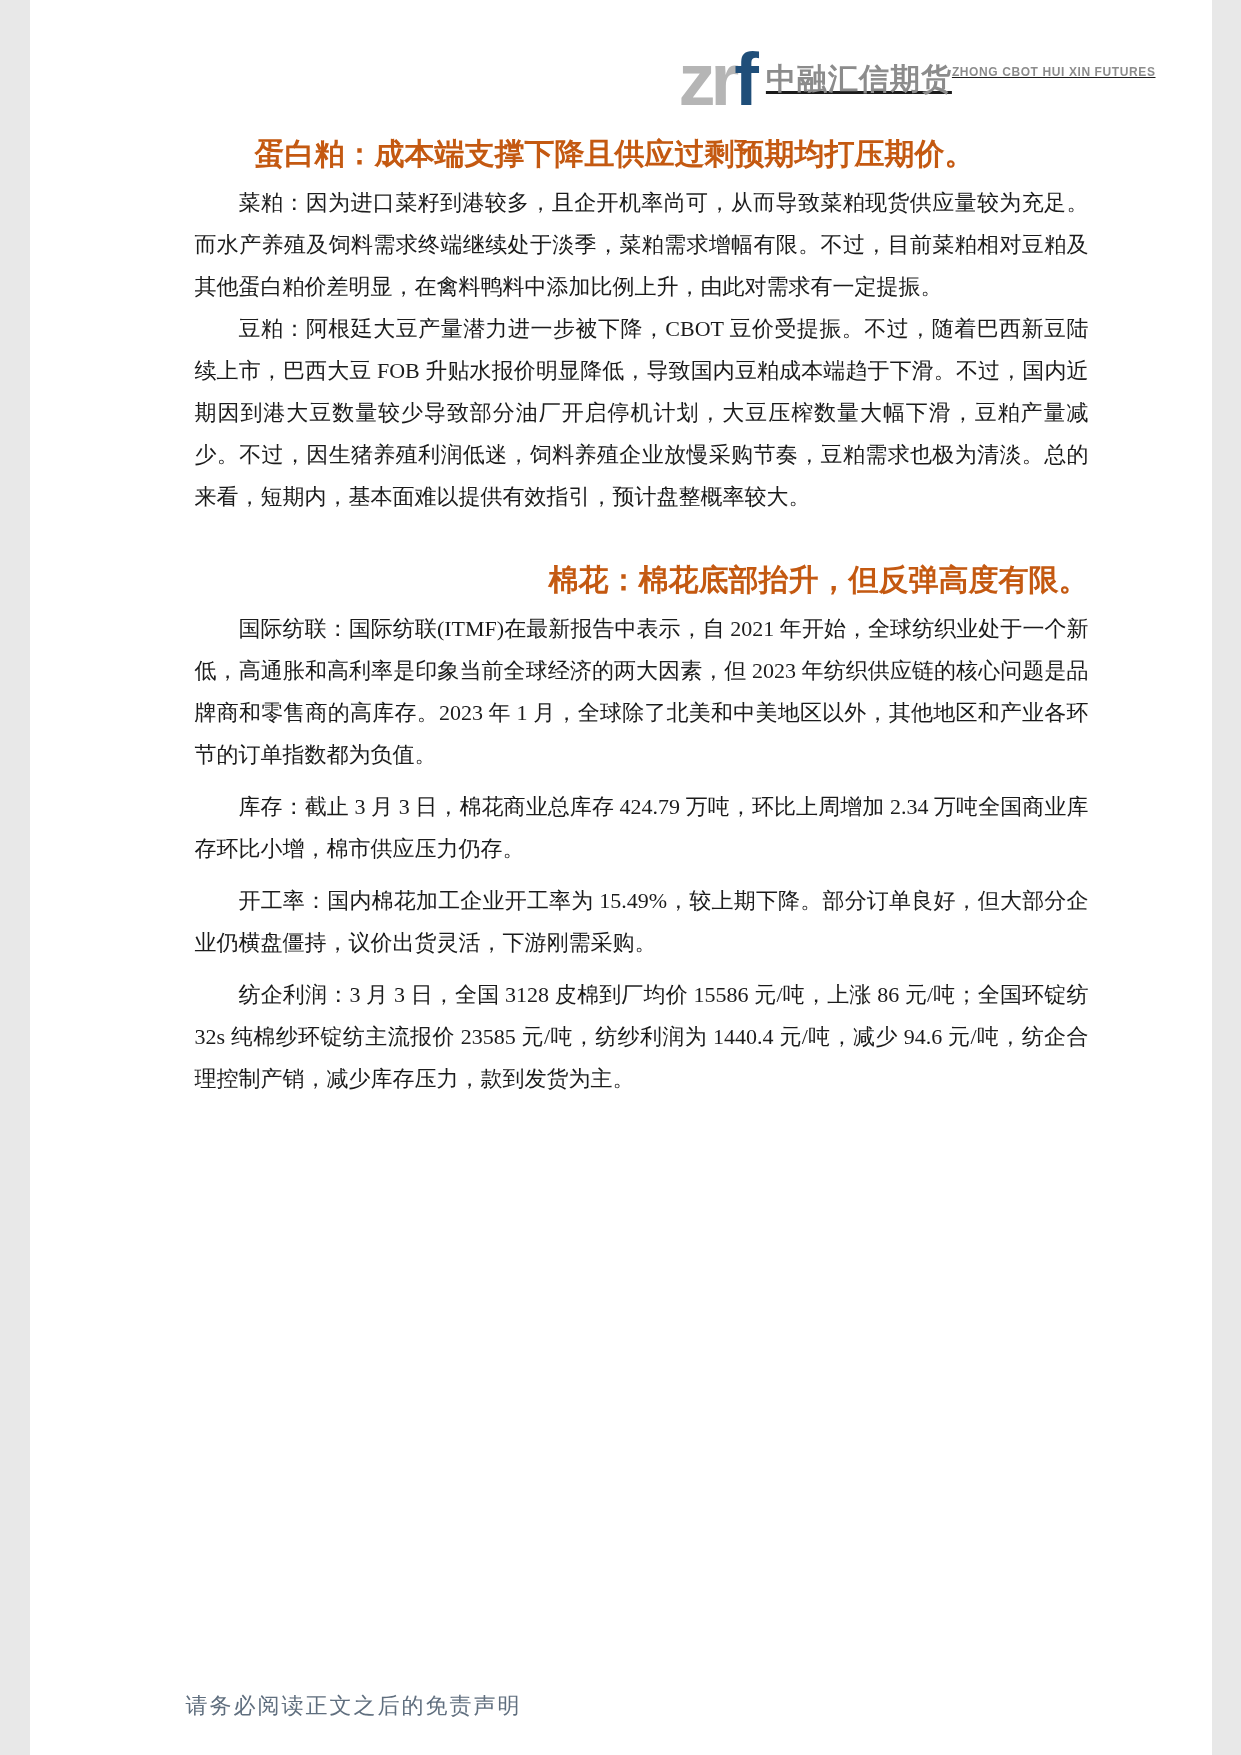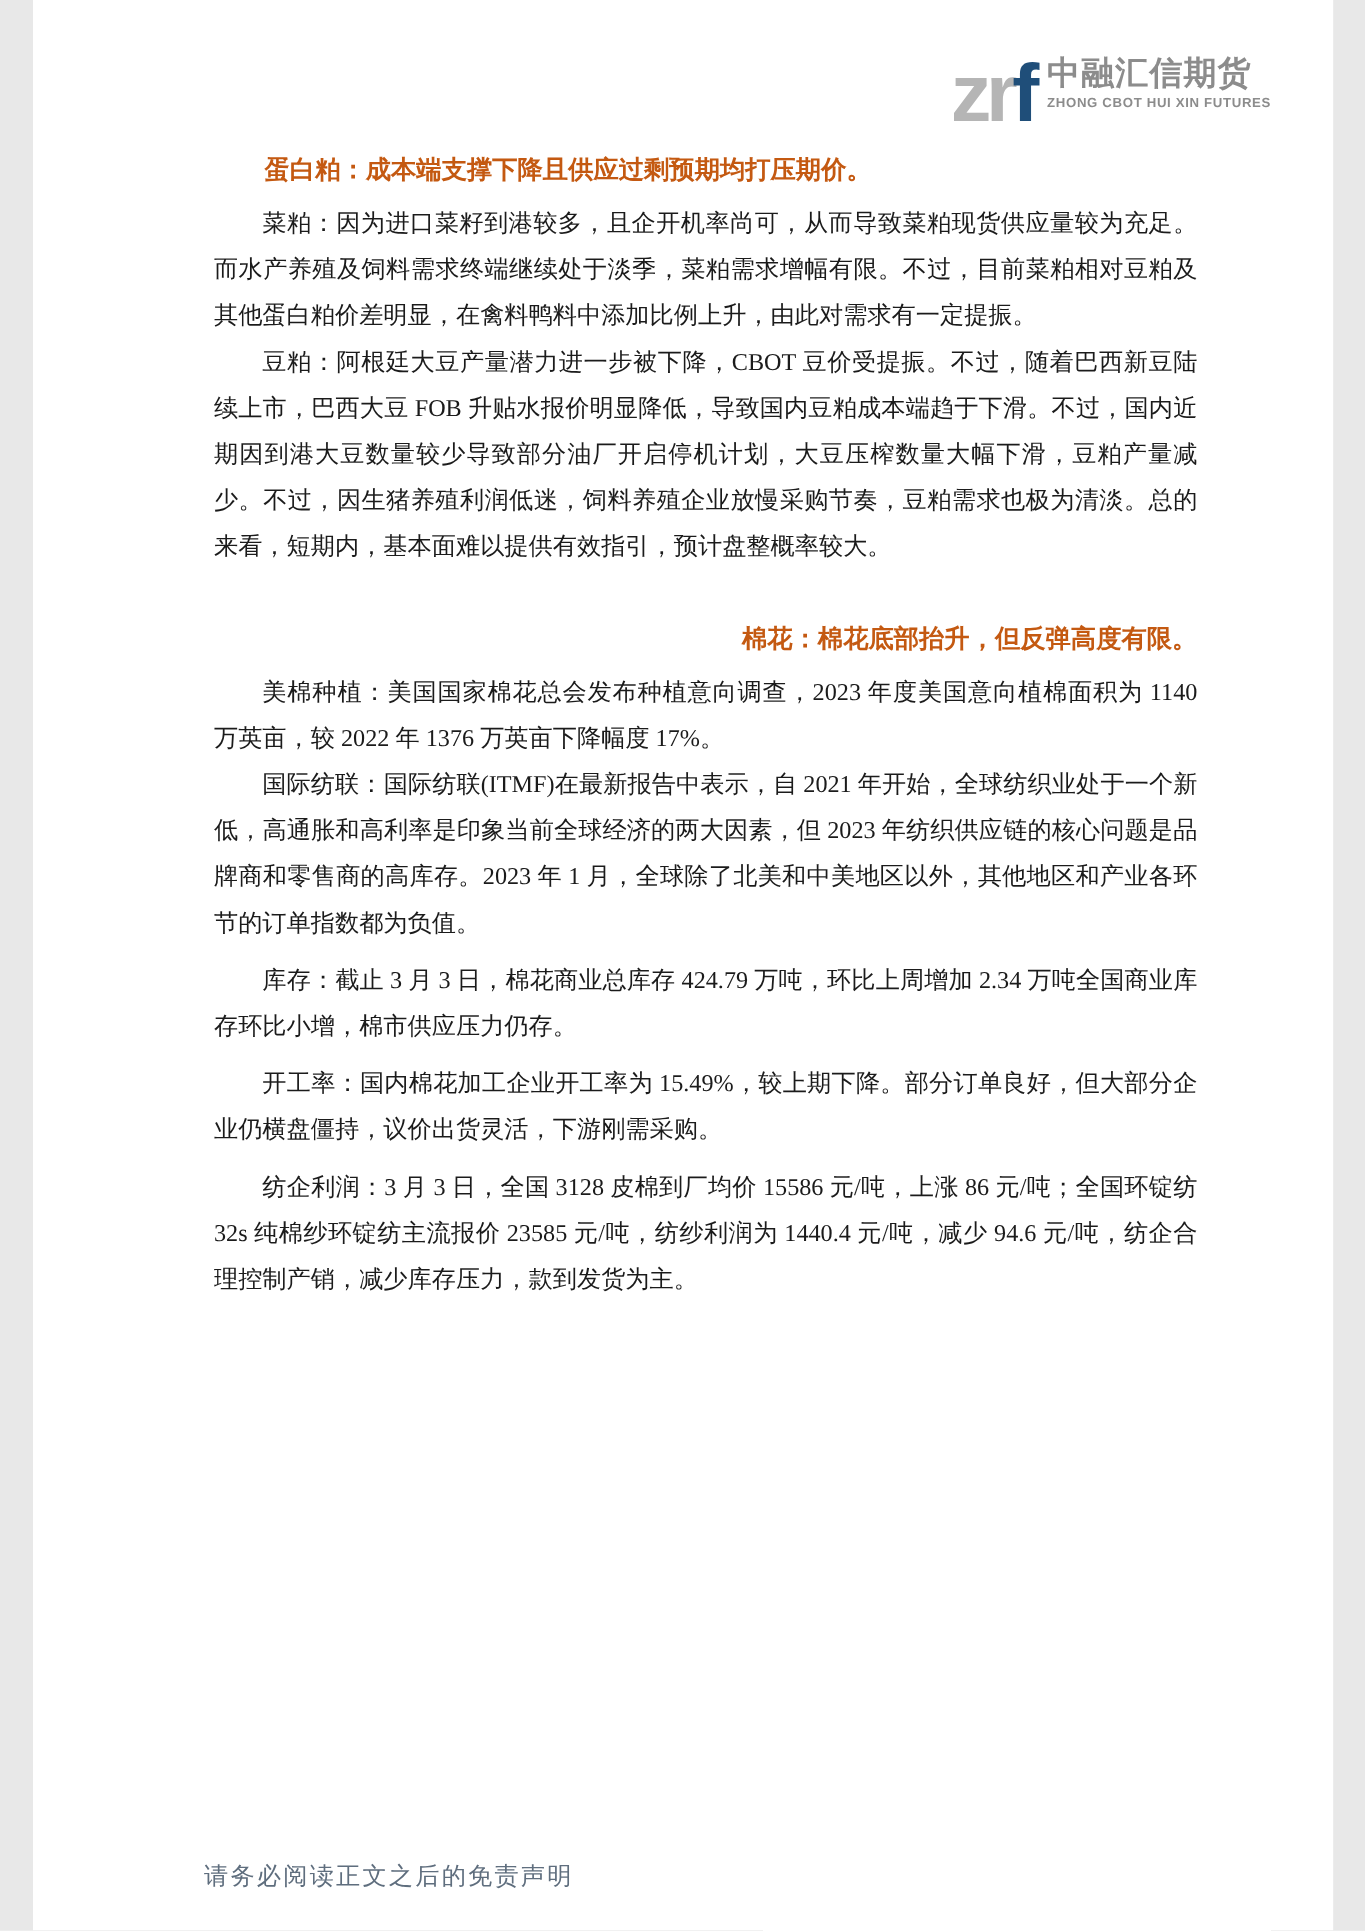--- a/index.html
+++ b/index.html
@@ -28,23 +28,24 @@
     font-family: "Liberation Sans", sans-serif;
     font-weight: bold;
     font-size: 74px;
     line-height: 0.82;
     letter-spacing: -5px;
   }
   .logo-mark .lz, .logo-mark .lr { color: var(--logo-gray, #b5b5b5); }
   .logo-mark .lf { color: var(--logo-navy, #1f4e79); }
   .logo-names {
     display: flex;
-    flex-direction: column;
+    flex-direction: row;
     align-items: flex-start;
     margin-bottom: 16px;
+    text-decoration: underline;
   }
   .logo-cn {
     font-family: "Liberation Sans", sans-serif;
     font-weight: bold;
     font-size: 30px;
     line-height: 1.1;
     letter-spacing: 1px;
     color: var(--logo-name-gray, #8c8c8c);
   }
   .logo-en {
@@ -59,21 +60,21 @@
   
   .content {
     position: absolute;
     left: 165px;
     top: 138px;
     width: 894px;
   }
   .sec-heading {
     font-family: "Liberation Sans", "DejaVu Sans", sans-serif;
     font-weight: bold;
-    font-size: 23px;
+    font-size: 30px;
     line-height: 32px;
     color: var(--heading-orange, #c45911);
     margin: 0 0 12px 0;
     text-indent: 2em;
   }
   .sec-heading.second { margin-top: 46px; text-align: right; }
   .body-para {
     font-size: 22px;
     line-height: 42px;
     text-align: justify;
@@ -114,21 +115,20 @@
 
     <h2 class="sec-heading">蛋白粕：成本端支撑下降且供应过剩预期均打压期价。</h2>
 
     <p class="body-para">菜粕：因为进口菜籽到港较多，且企开机率尚可，从而导致菜粕现货供应量较为充足。而水产养殖及饲料需求终端继续处于淡季，菜粕需求增幅有限。不过，目前菜粕相对豆粕及其他蛋白粕价差明显，在禽料鸭料中添加比例上升，由此对需求有一定提振。</p>
 
     <p class="body-para">豆粕：阿根廷大豆产量潜力进一步被下降，CBOT 豆价受提振。不过，随着巴西新豆陆续上市，巴西大豆 FOB 升贴水报价明显降低，导致国内豆粕成本端趋于下滑。不过，国内近期因到港大豆数量较少导致部分油厂开启停机计划，大豆压榨数量大幅下滑，豆粕产量减少。不过，因生猪养殖利润低迷，饲料养殖企业放慢采购节奏，豆粕需求也极为清淡。总的来看，短期内，基本面难以提供有效指引，预计盘整概率较大。</p>
 
     <h2 class="sec-heading second">棉花：棉花底部抬升，但反弹高度有限。</h2>
 
 
-    <p class="body-para">美棉种植：美国国家棉花总会发布种植意向调查，2023 年度美国意向植棉面积为 1140 万英亩，较 2022 年 1376 万英亩下降幅度 17%。</p>
 
     <p class="body-para">国际纺联：国际纺联(ITMF)在最新报告中表示，自 2021 年开始，全球纺织业处于一个新低，高通胀和高利率是印象当前全球经济的两大因素，但 2023 年纺织供应链的核心问题是品牌商和零售商的高库存。2023 年 1 月，全球除了北美和中美地区以外，其他地区和产业各环节的订单指数都为负值。</p>
 
     <p class="body-para gap">库存：截止 3 月 3 日，棉花商业总库存 424.79 万吨，环比上周增加 2.34 万吨全国商业库存环比小增，棉市供应压力仍存。</p>
 
     <p class="body-para gap">开工率：国内棉花加工企业开工率为 15.49%，较上期下降。部分订单良好，但大部分企业仍横盘僵持，议价出货灵活，下游刚需采购。</p>
 
     <p class="body-para gap">纺企利润：3 月 3 日，全国 3128 皮棉到厂均价 15586 元/吨，上涨 86 元/吨；全国环锭纺 32s 纯棉纱环锭纺主流报价 23585 元/吨，纺纱利润为 1440.4 元/吨，减少 94.6 元/吨，纺企合理控制产销，减少库存压力，款到发货为主。</p>
 
   </main>

